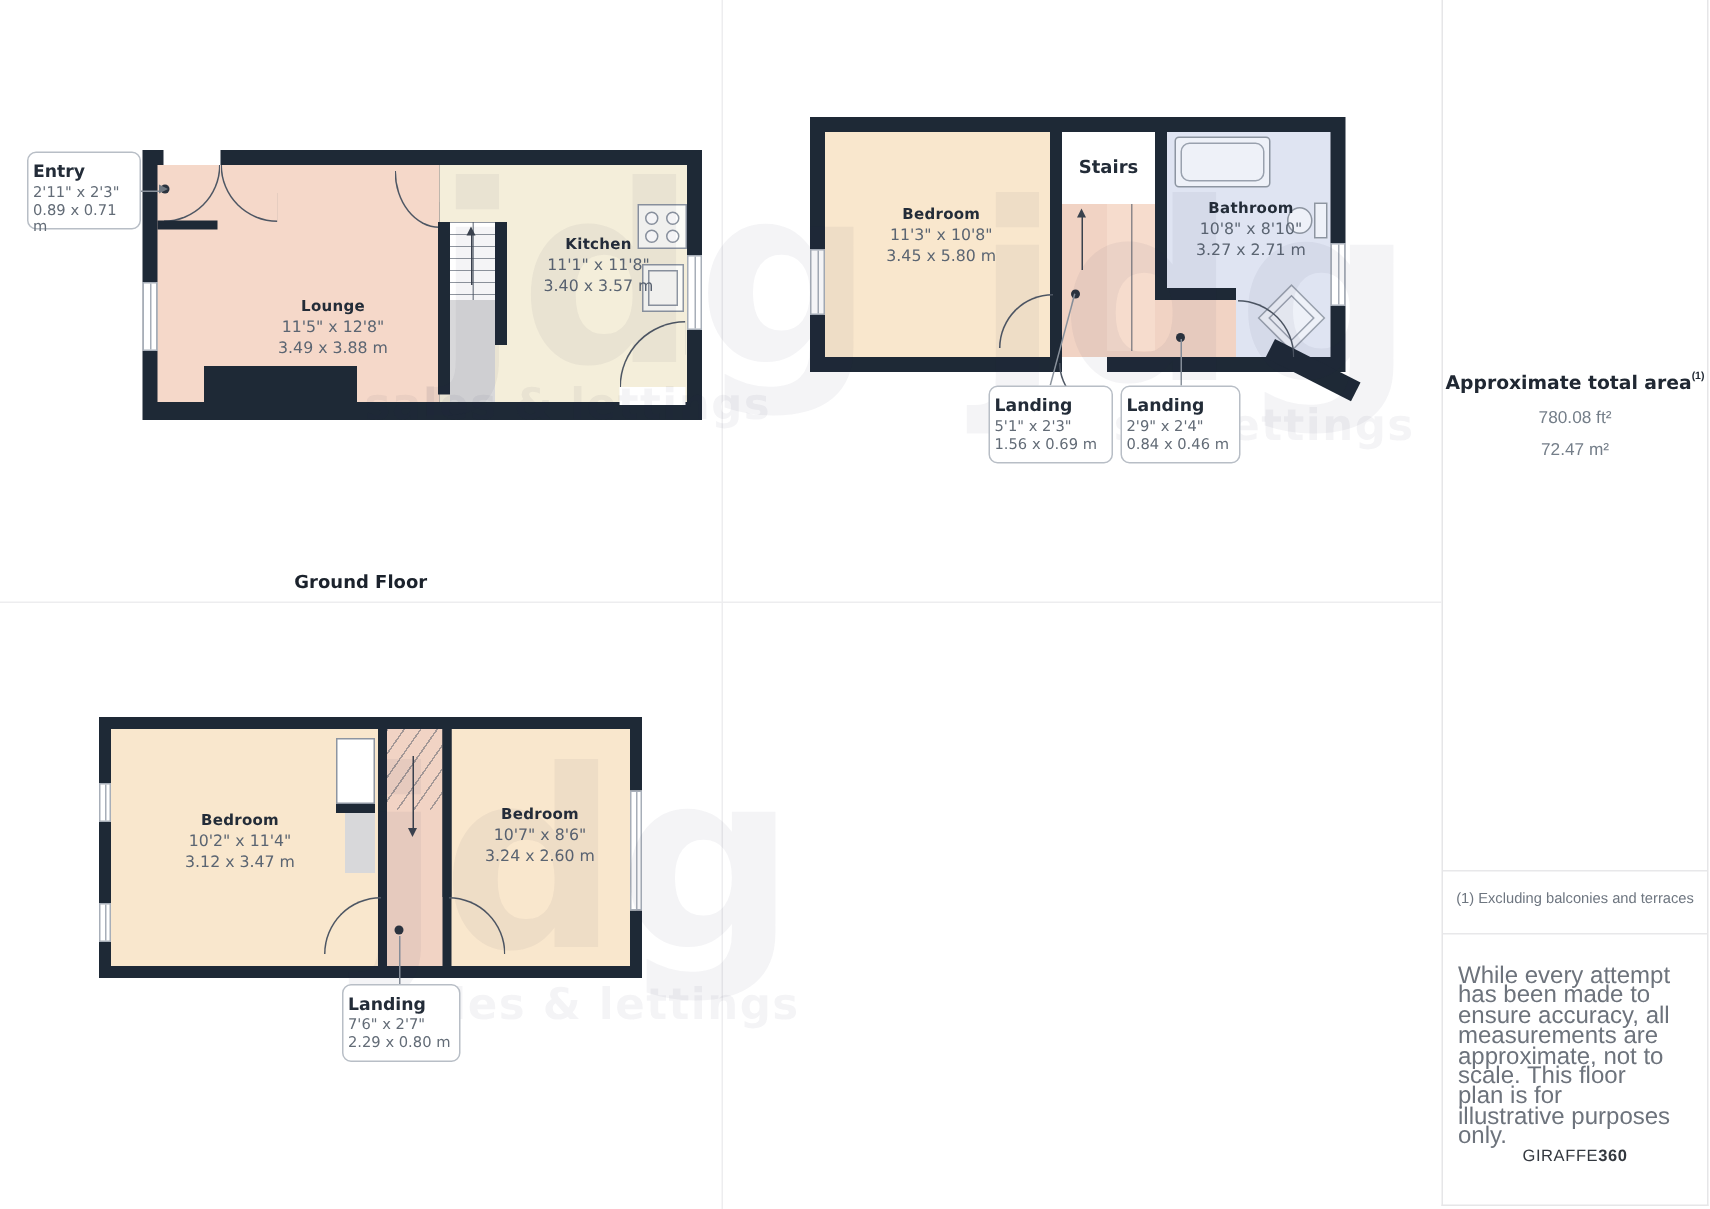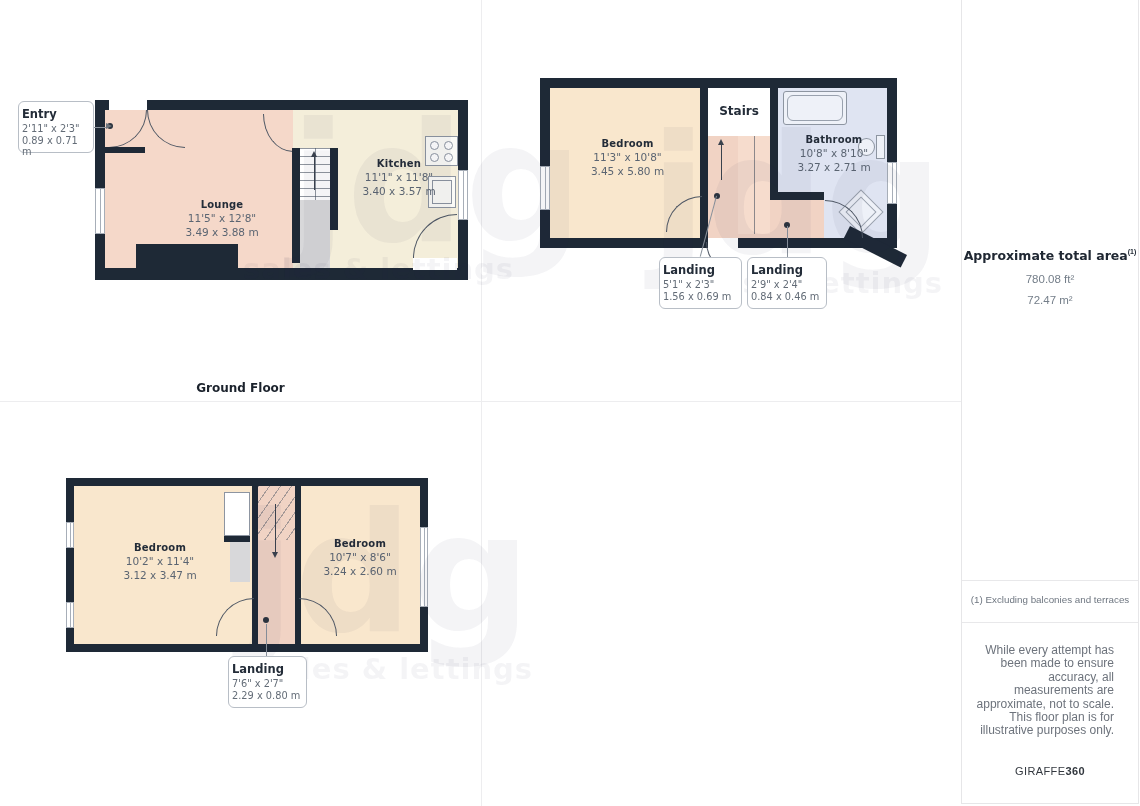--- a/index.html
+++ b/index.html
@@ -57,21 +57,21 @@
   
   .sidebar{position:absolute;left:961px;top:0;width:176px;height:803px;background:#fff;
            border-left:1px solid #e6e6e8;border-right:1px solid #e6e6e8;border-bottom:1px solid #e6e6e8;
            box-sizing:content-box;z-index:4;}
   .sb-area{position:absolute;top:246px;left:0;width:100%;text-align:center;}
   .sb-area .ttl{font-family:"DejaVu Sans",sans-serif;font-size:12.5px;font-weight:700;color:#202833;}
   .sb-area .sup{font-size:7px;vertical-align:super;font-weight:700;color:#202833;}
   .sb-area .val{display:block;font-size:11.5px;color:#747e89;margin-top:9px;}
   .sb-div{position:absolute;left:0;width:100%;height:1px;background:#e8e8ea;}
   .sb-note{position:absolute;top:594px;left:0;width:100%;text-align:center;font-size:9.8px;color:#6e7680;}
-  .sb-para{position:absolute;left:10px;right:24px;text-align:right;font-size:12px;line-height:13.4px;color:#6d737c;}
+  .sb-para{position:absolute;left:10px;right:24px;text-align:left;font-size:16px;line-height:13.4px;color:#6d737c;}
   .sb-brand{position:absolute;top:765px;left:0;width:100%;text-align:center;font-size:11px;color:#33383f;letter-spacing:0.4px;}
   .sb-brand b{font-weight:700;margin-top:44px;}
 </style>
 </head>
 <body>
 
 <div class="canvas">
 
   <div class="gridline" style="left:481px;top:0;width:1px;height:806px;"></div>
   <div class="gridline" style="left:0;top:401px;width:961px;height:1px;"></div>

